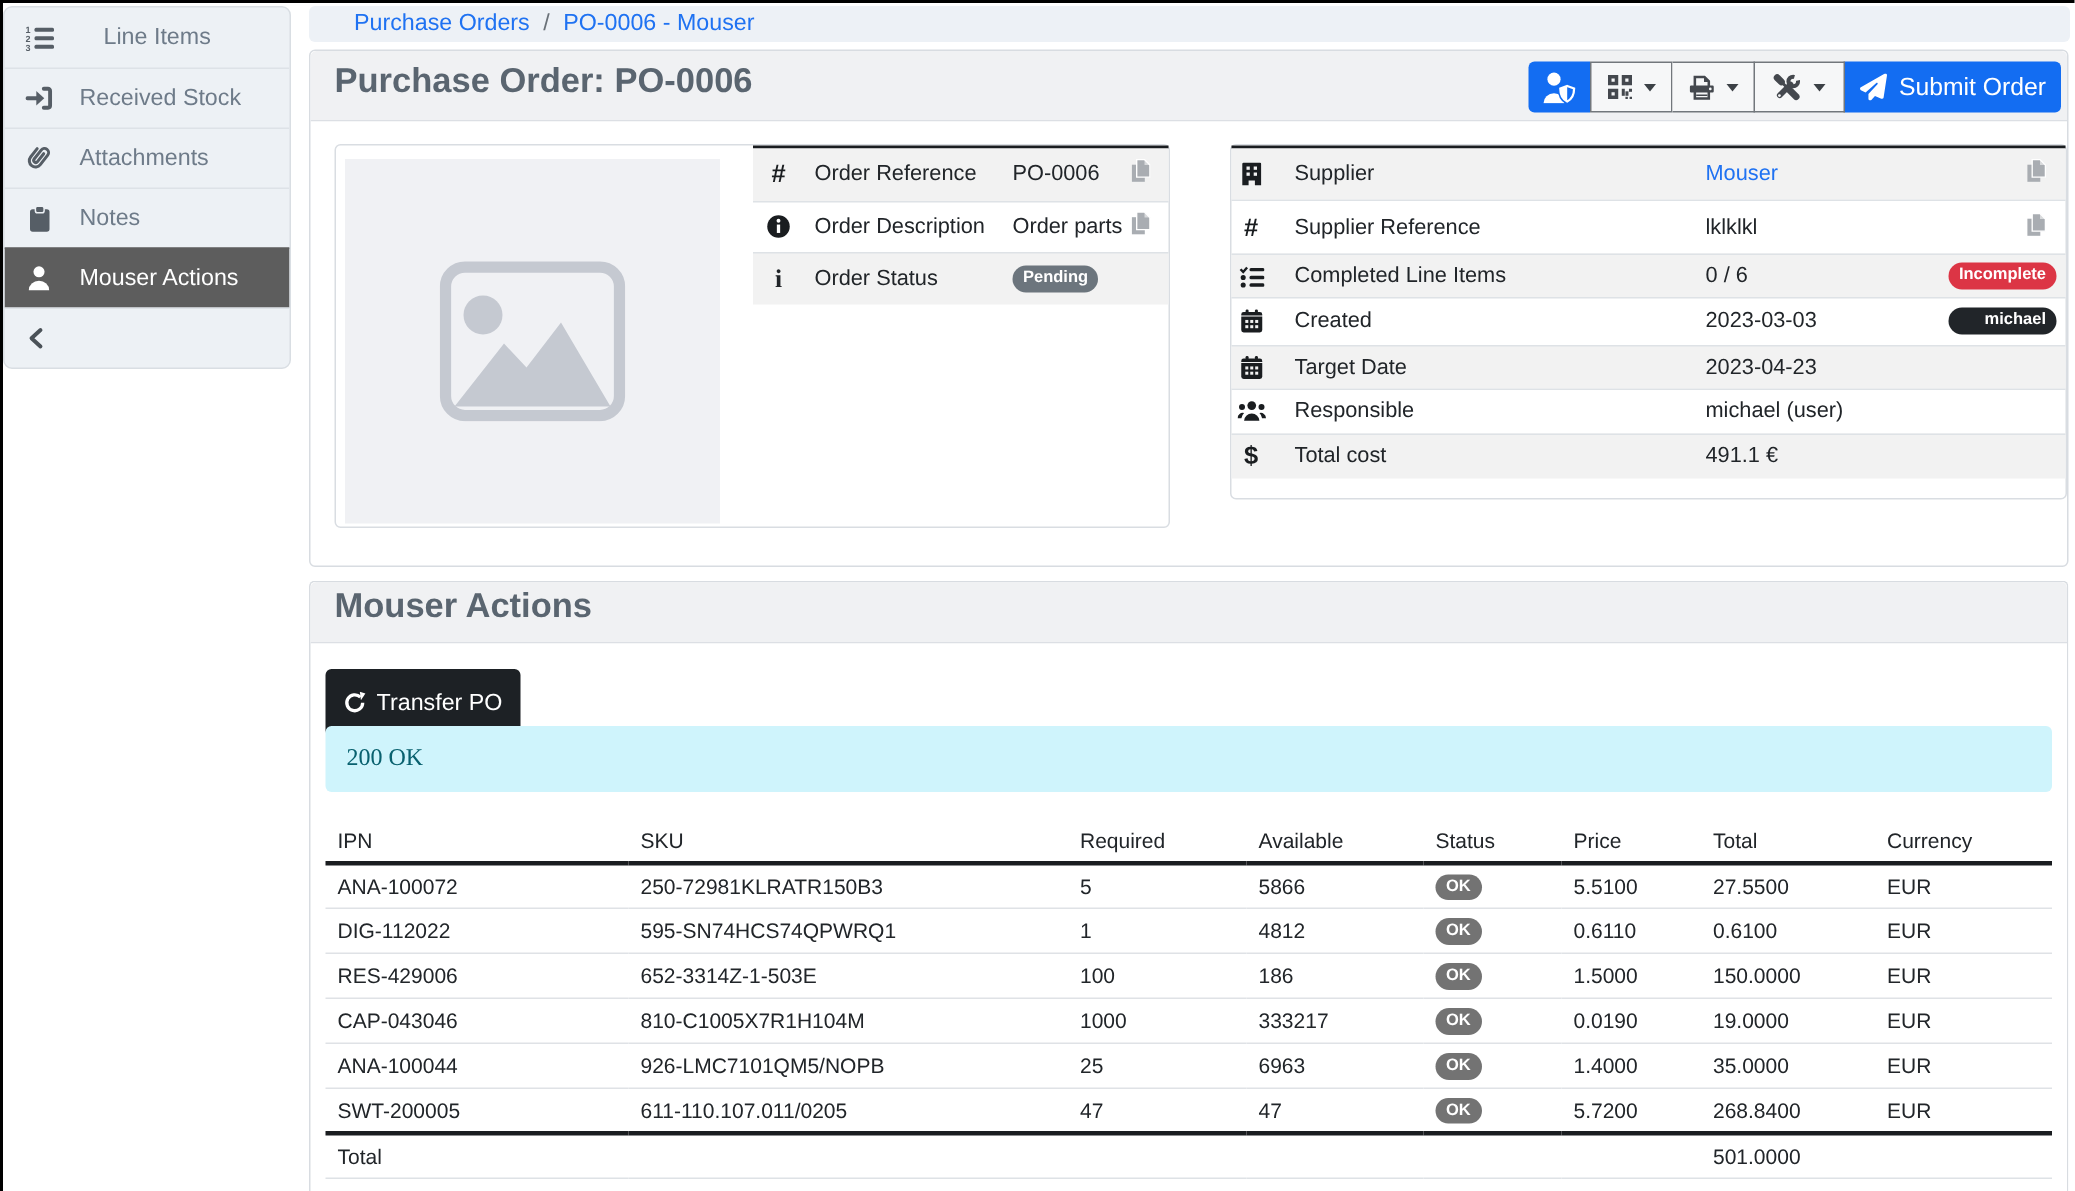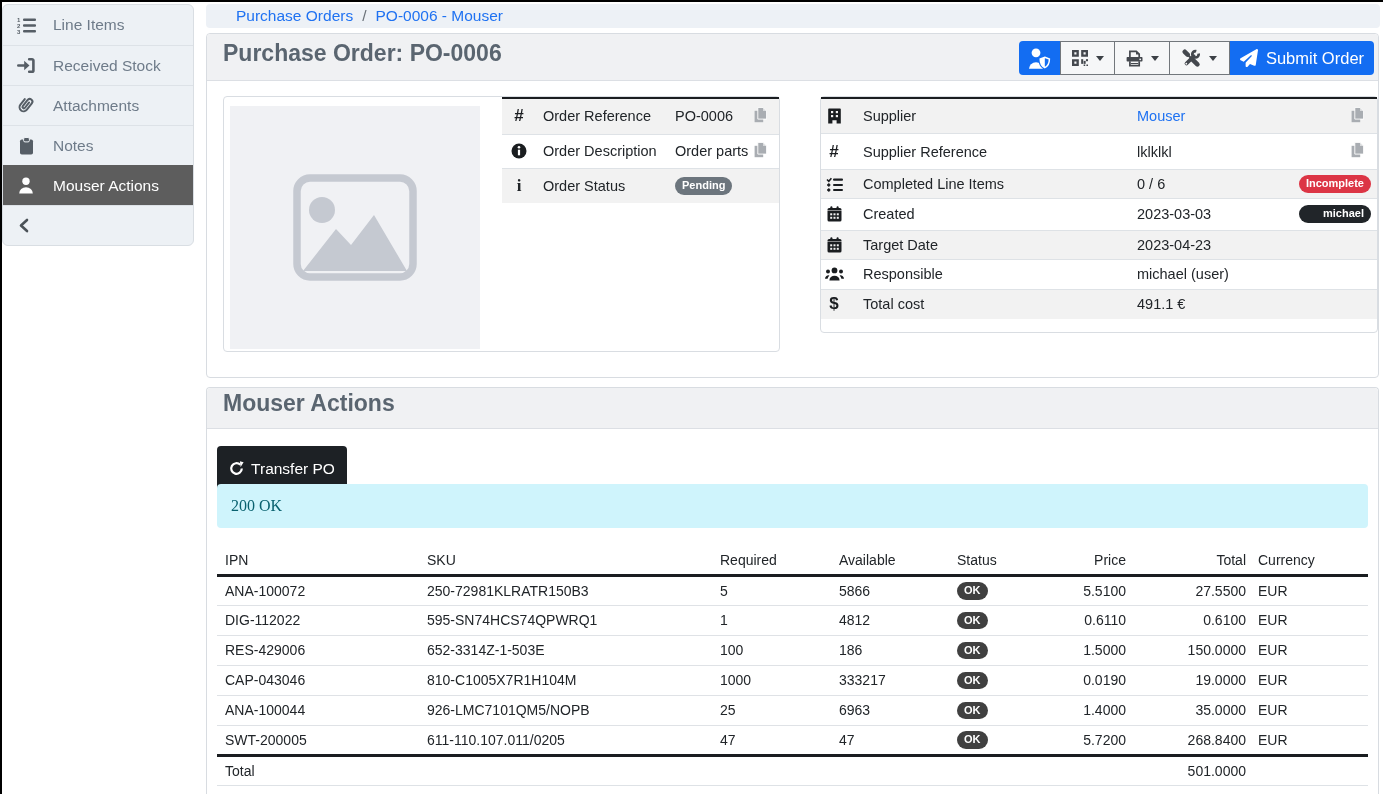--- a/index.html
+++ b/index.html
@@ -4,21 +4,21 @@
 * { margin:0; padding:0; box-sizing:border-box; }
 html,body { width:1383px; height:794px; overflow:hidden; background:#fff;
   font-family:"Liberation Sans",sans-serif; }
 #topline { position:absolute; left:0; top:0; width:1383px; height:2px; background:#000; z-index:50;}
 #leftline { position:absolute; left:0; top:0; width:2px; height:794px; background:#000; z-index:50;}
 
 #sidebar { position:absolute; left:2px; top:4px; width:192px; height:242px; background:#edf1f5;
   border:1px solid #d9dee3; border-radius:6px; overflow:hidden; }
 .srow { height:40px; display:flex; align-items:center; border-top:1px solid #dde2e7;
   color:#6e7b89; font-size:15.5px; }
-.srow:first-child { border-top:none; }
+.srow:first-child { border-top:none;gap:16px; }
 .sic { width:22px; margin-left:12px; display:flex; justify-content:center; align-items:center; color:#565e66; }
 .stxt { margin-left:16px; }
 .srow.sel { background:#5d5d5d; color:#fff; border-top-color:#5d5d5d; }
 .srow.sel .sic { color:#fff; }
 
 #crumb { position:absolute; left:206px; top:4px; width:1174px; height:24px; background:#edf1f6;
   border-radius:4px; font-size:15.5px; line-height:23px; padding-left:30px; color:#6c757d; }
 #crumb a { color:#1f72f2; text-decoration:none; }
 #crumb .sep { margin:0 9px; color:#6a7178; }
 
@@ -72,37 +72,37 @@
 #rtable .dbadge { margin-right:6px; }
 .dic { color:#212529; display:flex; justify-content:center; align-items:center; }
 .icotxt { font-weight:bold; font-size:16px; color:#1a1d20; }
 a.blue { color:#1f72f2; text-decoration:none; }
 
 .badge { display:inline-block; border-radius:9px; color:#fff; font-weight:bold; font-size:11px;
   padding:3px 7px; line-height:1.05; }
 .b-gray { background:#6c757d; }
 .b-red { background:#dc3545; }
 .b-dark { background:#212529;padding-left:24px; }
-.b-green { background:#404040; padding:3px 7px; }
+.b-green { background:#737373; padding:3px 7px; }
 
 #panel2 { top:387px; height:420px; border-bottom:none; }
 #panel2 .phead { height:41px; }
 #p2title { position:absolute; left:16px; top:2px; font-size:23px; font-weight:bold; color:#5a6570; }
 #btn-transfer { position:absolute; left:10px; top:17px; width:130px; height:45px; background:#1d2125;
   color:#fff; border-radius:4px; display:flex; align-items:center; justify-content:center; font-size:15.5px; }
 #btn-transfer svg { margin-right:7px; }
 #alert200 { position:absolute; left:10px; top:55px; width:1151px; height:44px; background:#cff4fc;
   border-radius:4px; color:#09616f; font-size:16px; line-height:44px; padding-left:14px;font-family:Liberation Serif, serif; }
 
 #itable { position:absolute; left:10px; top:117px; width:1151px; border-collapse:collapse;
   table-layout:fixed; font-size:14px; color:#212529; }
 #itable th { font-weight:normal; text-align:left; height:29px; padding:0 8px;
   border-bottom:3px solid #1a1d20; }
 #itable td { height:30px; padding:0 8px; border-bottom:1px solid #dfe2e6; }
-#itable .r { text-align:right; }
+#itable .r { text-align:left; }
 #itable tr.last td { border-bottom:3px solid #1a1d20; }
 #itable tr.tot td { height:30px; border-bottom:1px solid #dee2e6; }
 #itable td.cur { padding-left:4px; }
 </style></head>
 <body>
 <div id="topline"></div>
 <div id="leftline"></div>
 <div id="sidebar">
   <div class="srow">
       <span class="sic">

